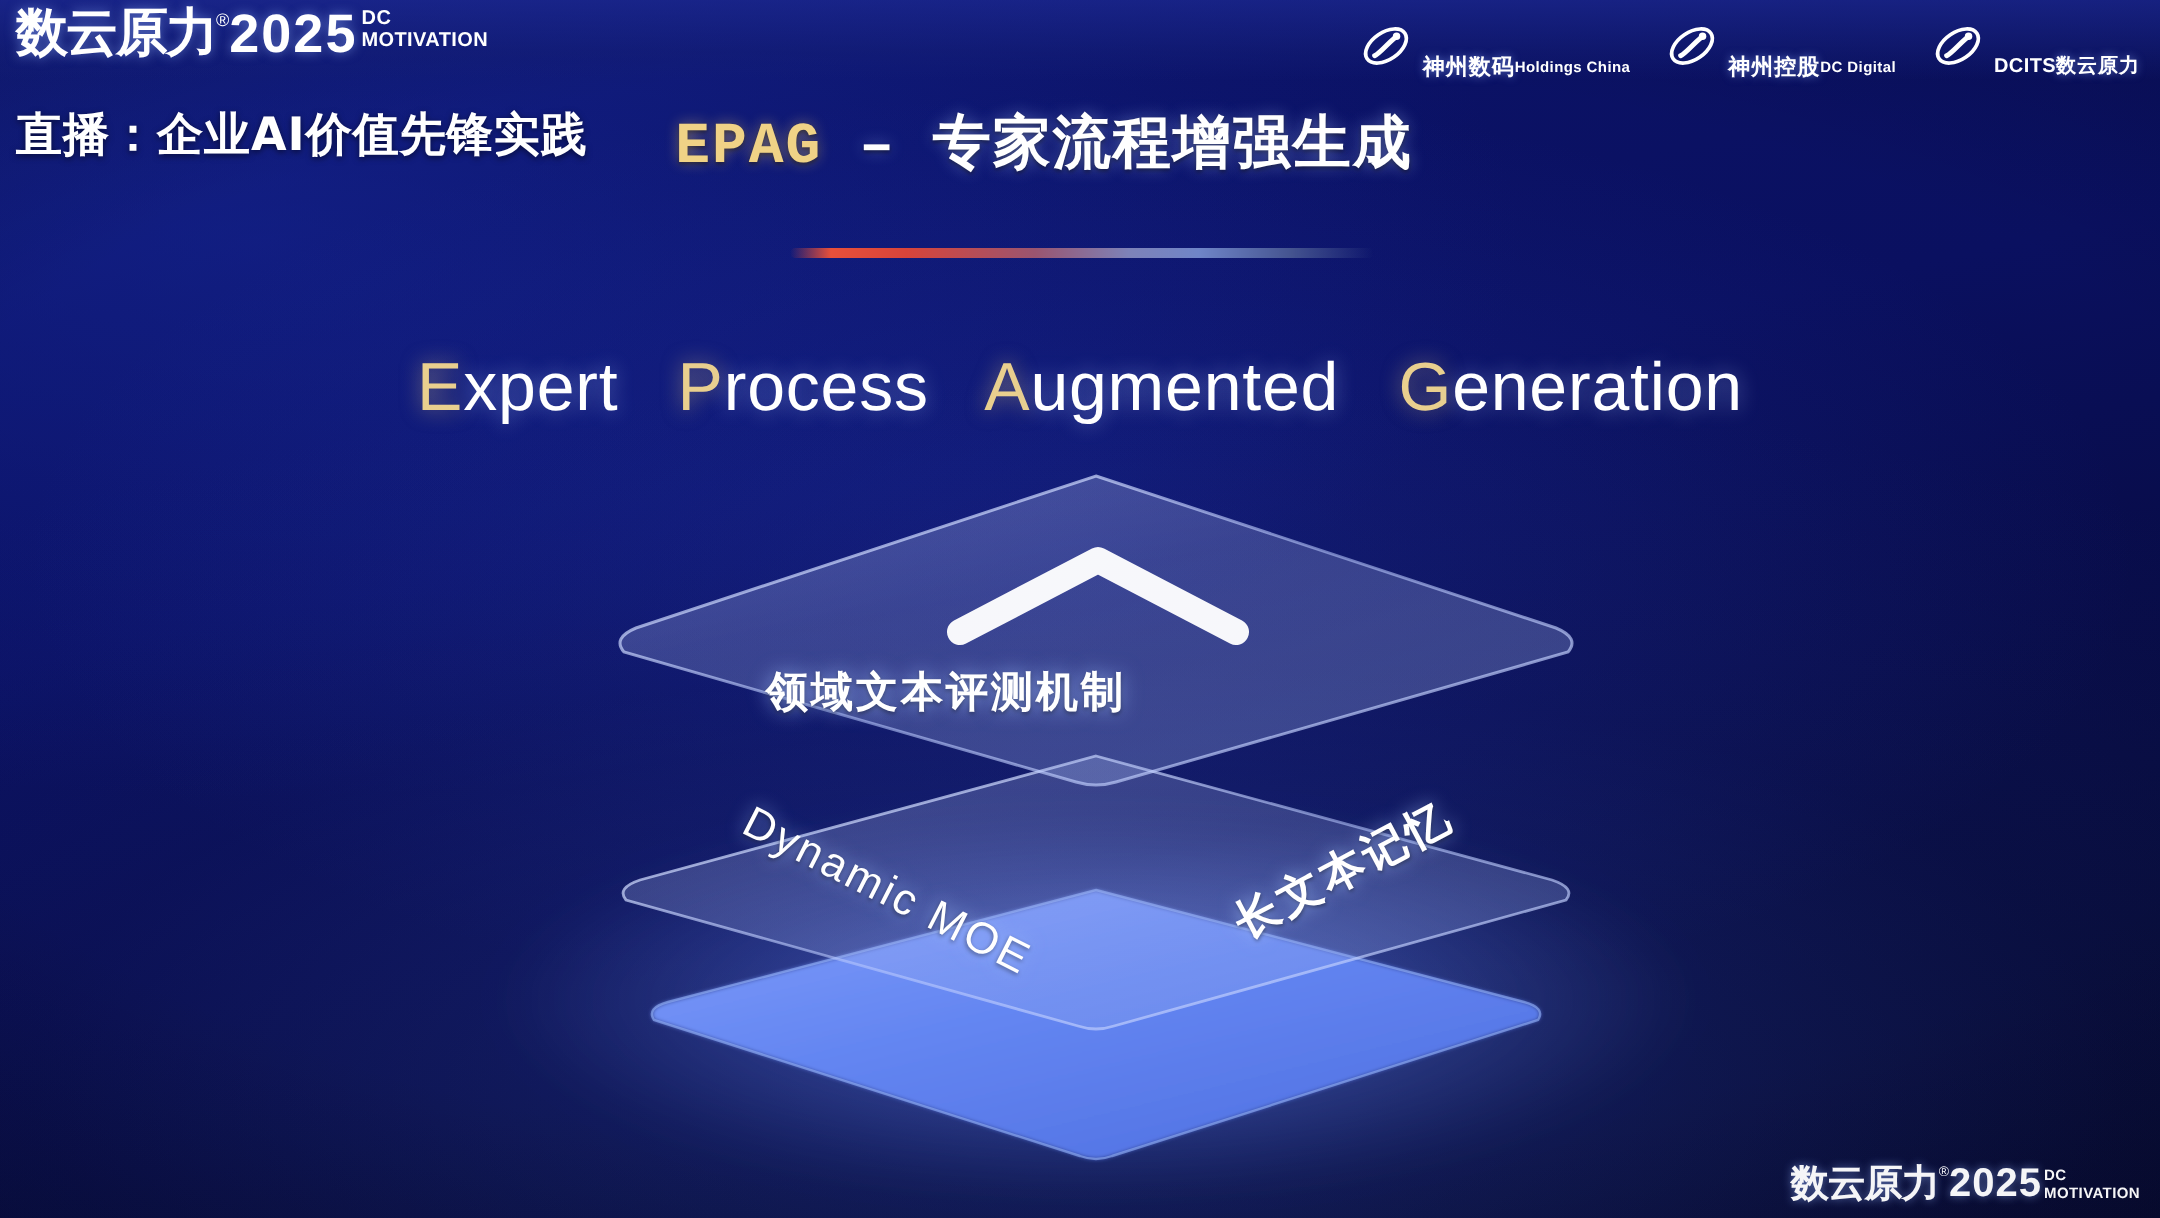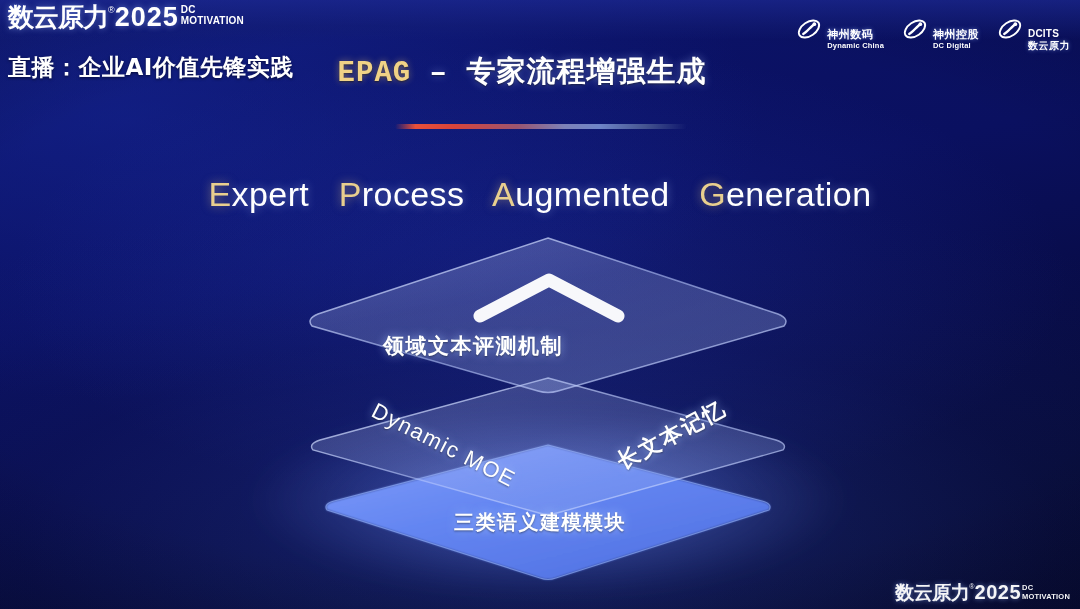--- a/index.html
+++ b/index.html
@@ -67,21 +67,21 @@
     text-align:center;
   }
 
   
   .logos{
     position:absolute;right:10px;top:6px;z-index:8;
     display:flex;align-items:center;gap:18px;
   }
   .logo{display:flex;align-items:center;gap:5px;}
   .logo-mark{width:26px;height:26px;flex:0 0 26px;}
-  .logo-txt{display:flex;flex-direction:column;line-height:1;color:#fff;margin-top:21px;}
+  .logo-txt{display:flex;flex-direction:row;line-height:1;color:#fff;margin-top:21px;}
   .logo-cn{font-size:11px;font-weight:bold;letter-spacing:.5px;
            font-family:"DejaVu Sans","Liberation Sans",sans-serif;
            text-shadow:0 0 4px rgba(140,170,255,.6);}
   .logo-en{font-size:7.5px;font-weight:bold;margin-top:2px;letter-spacing:.2px;}
   .logo-en.big{font-size:10px;font-weight:bold;}
 
   
   .title{
     position:absolute;top:52px;left:0;width:1044px;text-align:center;z-index:7;
     font-size:29px;font-weight:bold;white-space:nowrap;letter-spacing:1px;
@@ -206,21 +206,21 @@
     <div class="logo">
       <span class="logo-mark">
         <svg width="26" height="26" viewBox="0 0 32 32">
           <ellipse cx="16" cy="16" rx="14" ry="8.4" fill="none" stroke="#ffffff" stroke-width="2.3" transform="rotate(-34 16 16)"></ellipse>
           <path d="M9 22 C13 20 19 12 23 10" fill="none" stroke="#ffffff" stroke-width="3" stroke-linecap="round"></path>
           <circle cx="22.5" cy="10" r="2.3" fill="#ffffff"></circle>
         </svg>
       </span>
       <span class="logo-txt">
         <span class="logo-cn">神州数码</span>
-        <span class="logo-en">Dynamic China</span>
+        <span class="logo-en">Holdings China</span>
       </span>
     </div>
 
     <div class="logo">
       <span class="logo-mark">
         <svg width="26" height="26" viewBox="0 0 32 32">
           <ellipse cx="16" cy="16" rx="14" ry="8.4" fill="none" stroke="#ffffff" stroke-width="2.3" transform="rotate(-34 16 16)"></ellipse>
           <path d="M9 22 C13 20 19 12 23 10" fill="none" stroke="#ffffff" stroke-width="3" stroke-linecap="round"></path>
           <circle cx="22.5" cy="10" r="2.3" fill="#ffffff"></circle>
         </svg>
@@ -319,21 +319,20 @@
 
   <div class="chev">
     <svg width="158" height="60" viewBox="0 0 158 60">
       <path d="M10 48 L79 12 L148 48" fill="none" stroke="#ffffff" stroke-width="13" stroke-linecap="round" stroke-linejoin="round" opacity="0.96"></path>
     </svg>
   </div>
 
   <div class="layer-label lbl-top">领域文本评测机制</div>
   <div class="layer-label lbl-moe">Dynamic MOE</div>
   <div class="layer-label lbl-mem">长文本记忆</div>
-  <div class="layer-label lbl-bottom">三类语义建模模块</div>
 
   <div class="watermark">
     <span class="wm-cn">数云原力</span>
     <span class="wm-reg">®</span>
     <span class="wm-year">2025</span>
     <span class="wm-dc">
       <span>DC</span>
       <span>MOTIVATION</span>
     </span>
   </div>

